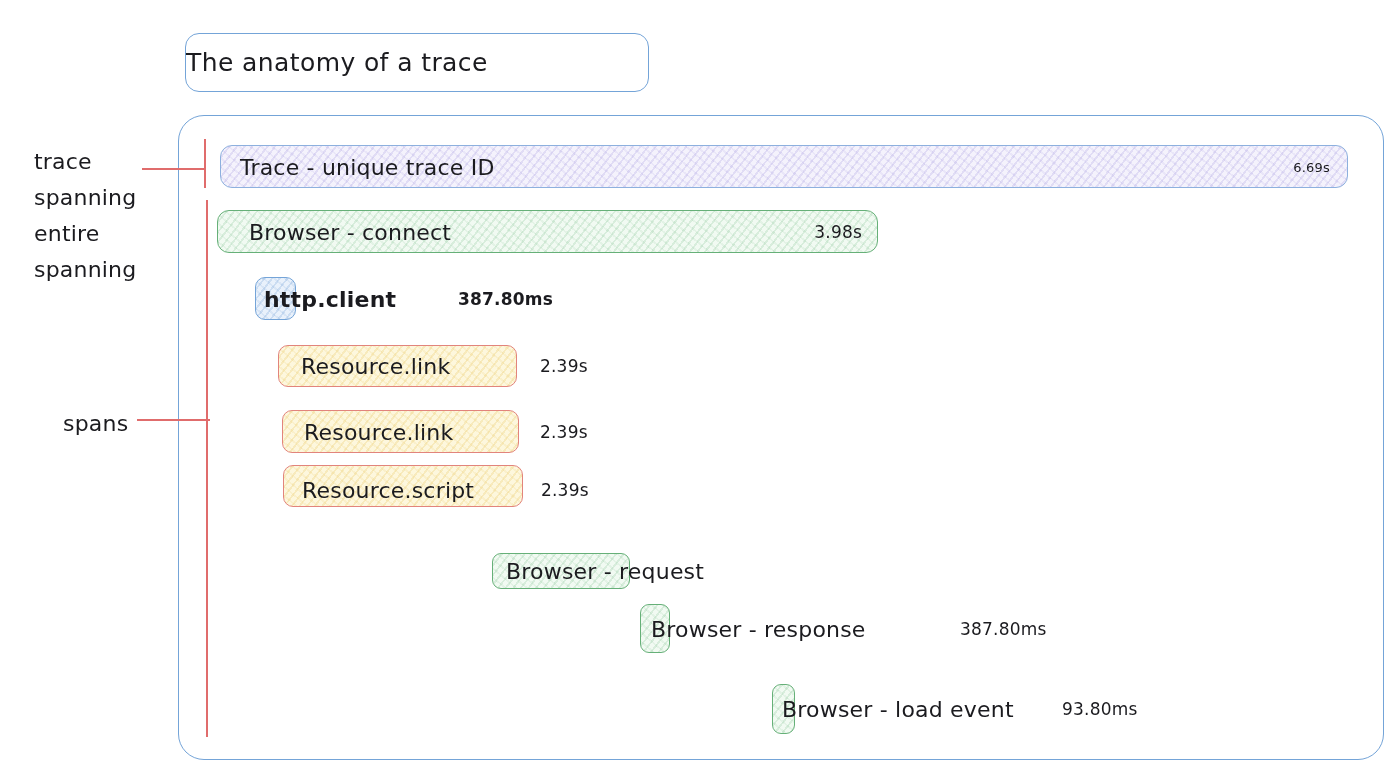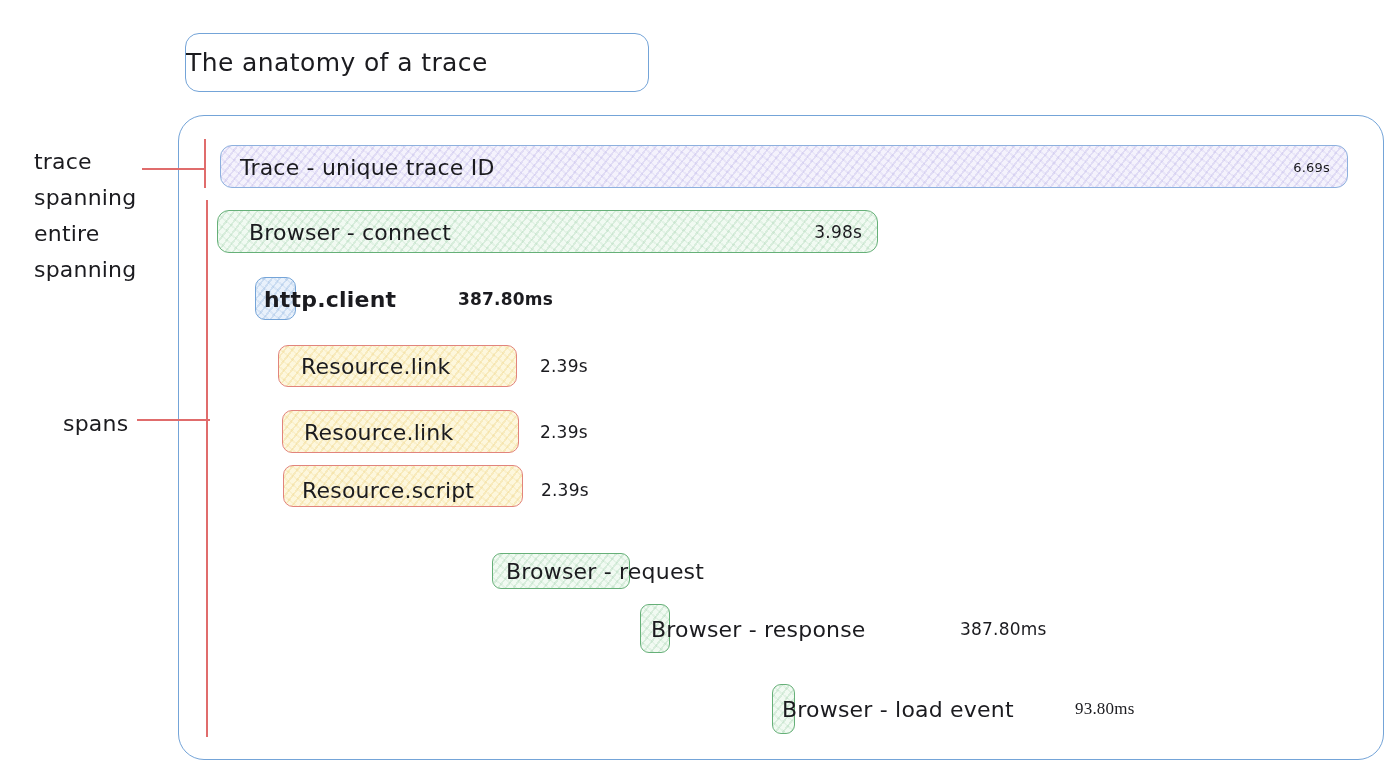--- a/index.html
+++ b/index.html
@@ -159,16 +159,16 @@
 
   <div class="span-row" style="left:628px; top:604px; width:420px; height:49px;margin-left:12px;">
     <div class="span-box fill-green" style="width:30px; height:49px; border-radius:9px;"></div>
     <span class="span-label" style="left:11px;">Browser - response</span>
     <span class="duration" style="left:320px;">387.80ms</span>
   </div>
 
   <div class="span-row" style="left:772px; top:684px; width:390px; height:50px;">
     <div class="span-box fill-green" style="width:23px; height:50px; border-radius:9px;"></div>
     <span class="span-label" style="left:10px;">Browser - load event</span>
-    <span class="duration" style="left:303px;font-family:Liberation Serif, serif;">93.80ms</span>
+    <span class="duration" style="left:290px;">93.80ms</span>
   </div>
 
 </div>
 
 </body></html>

